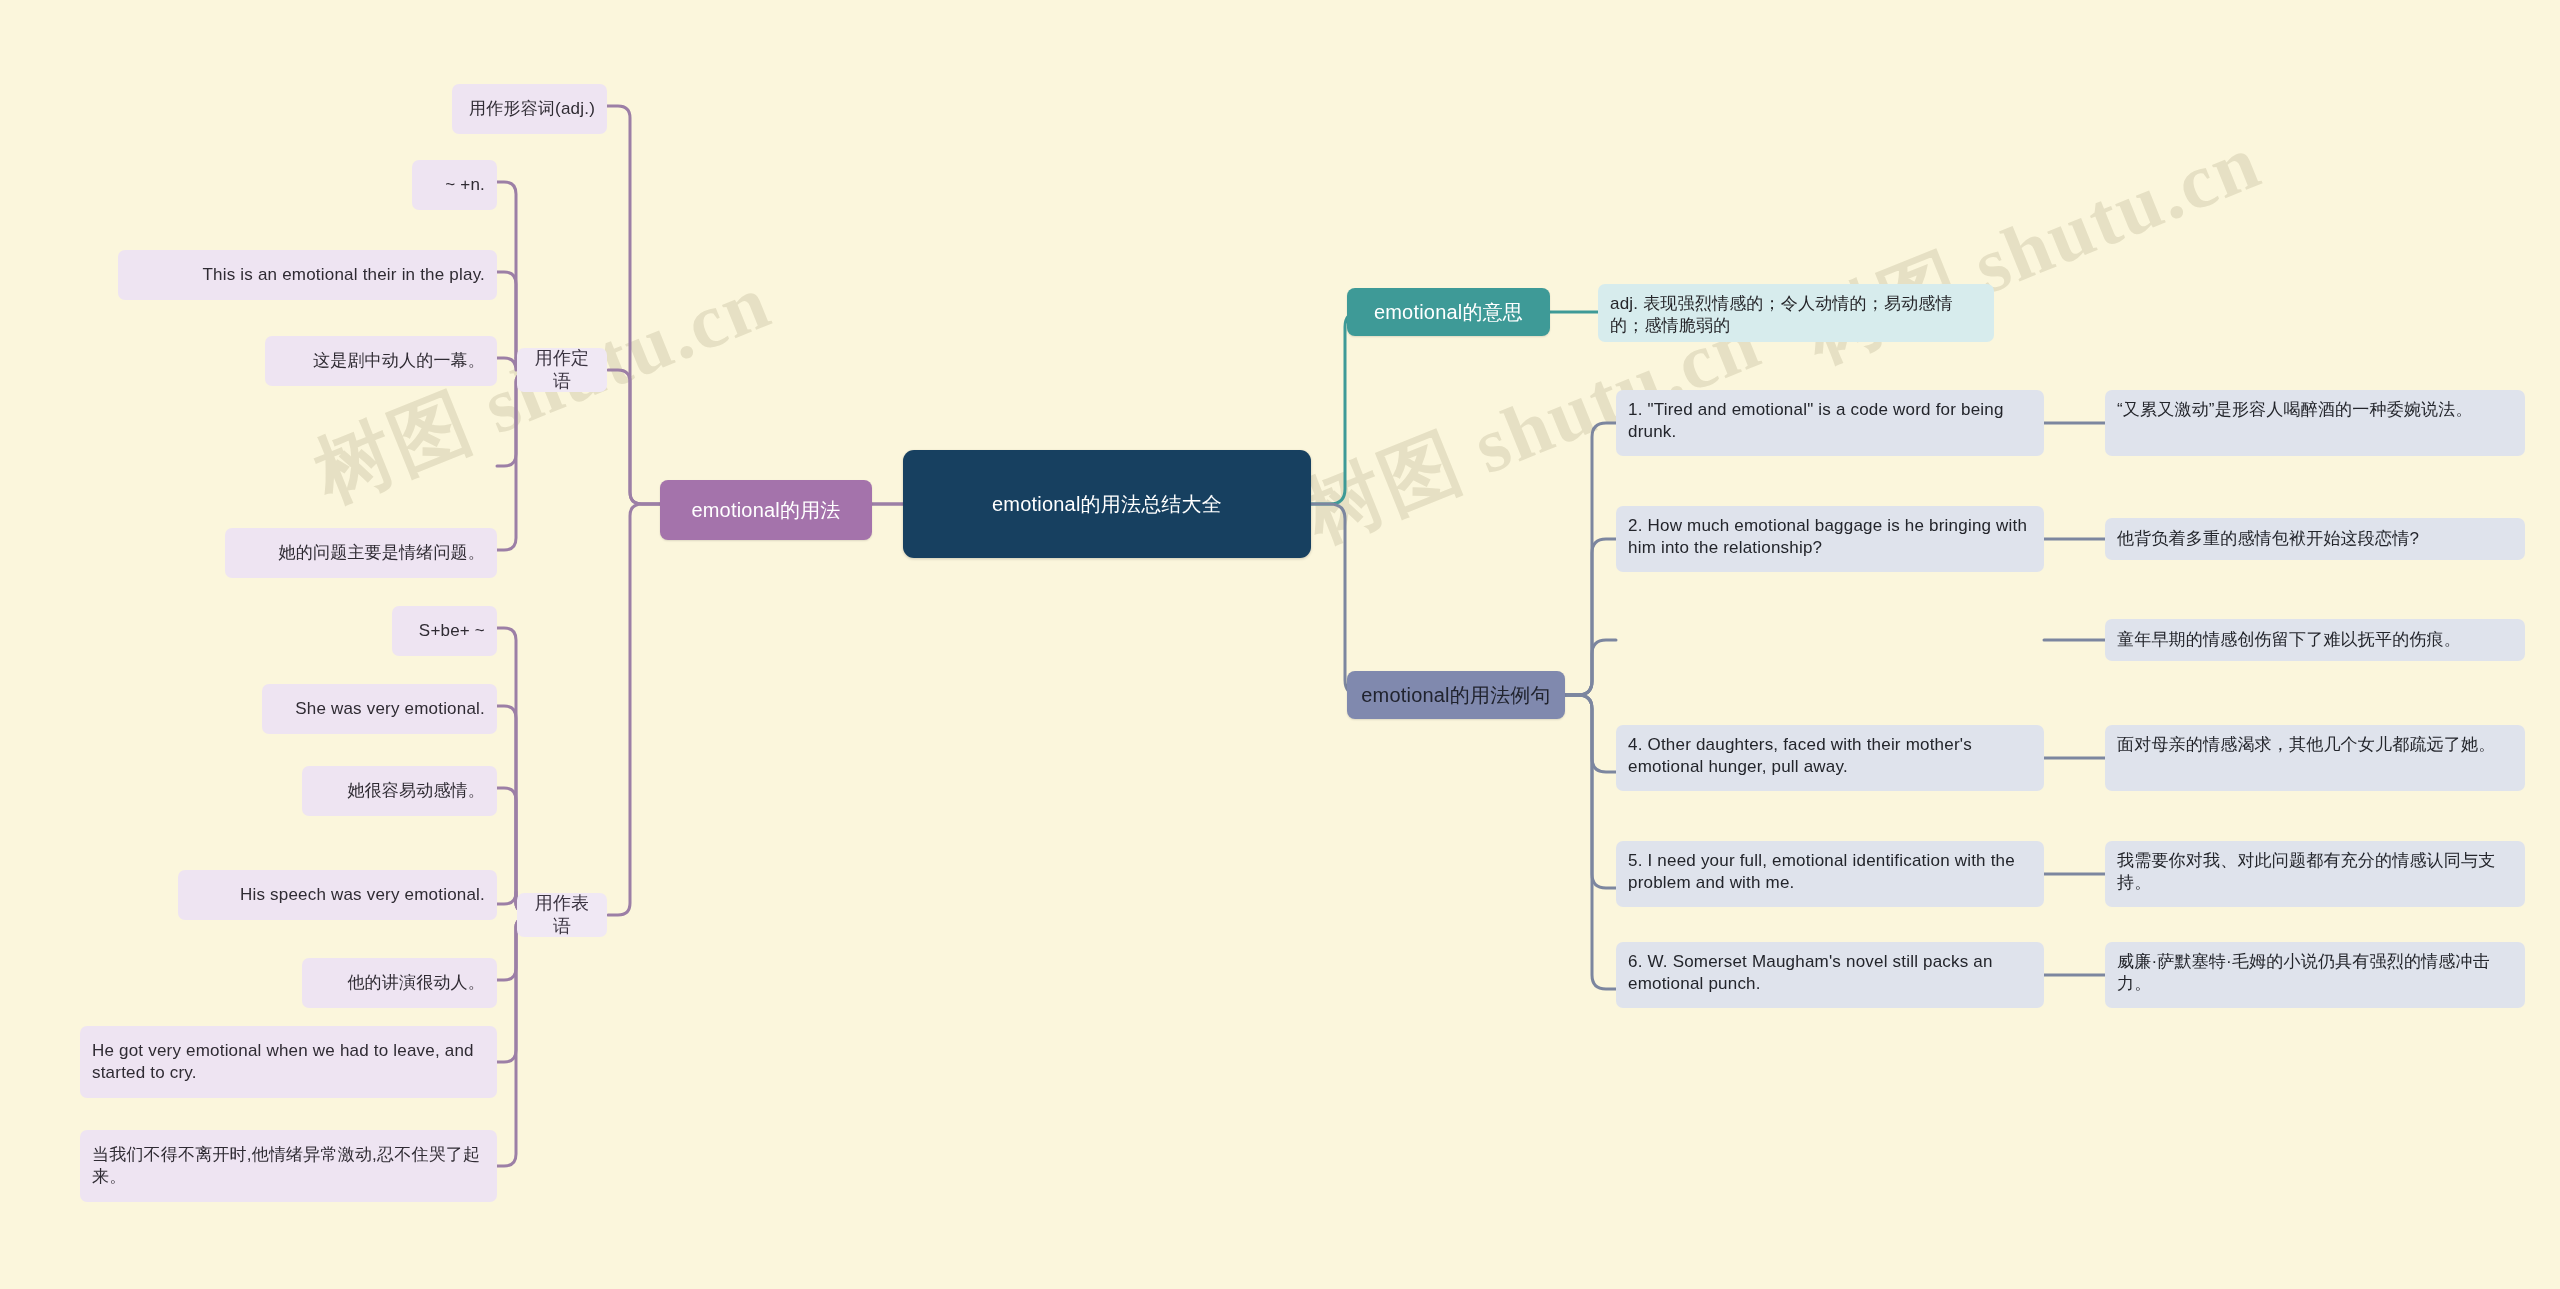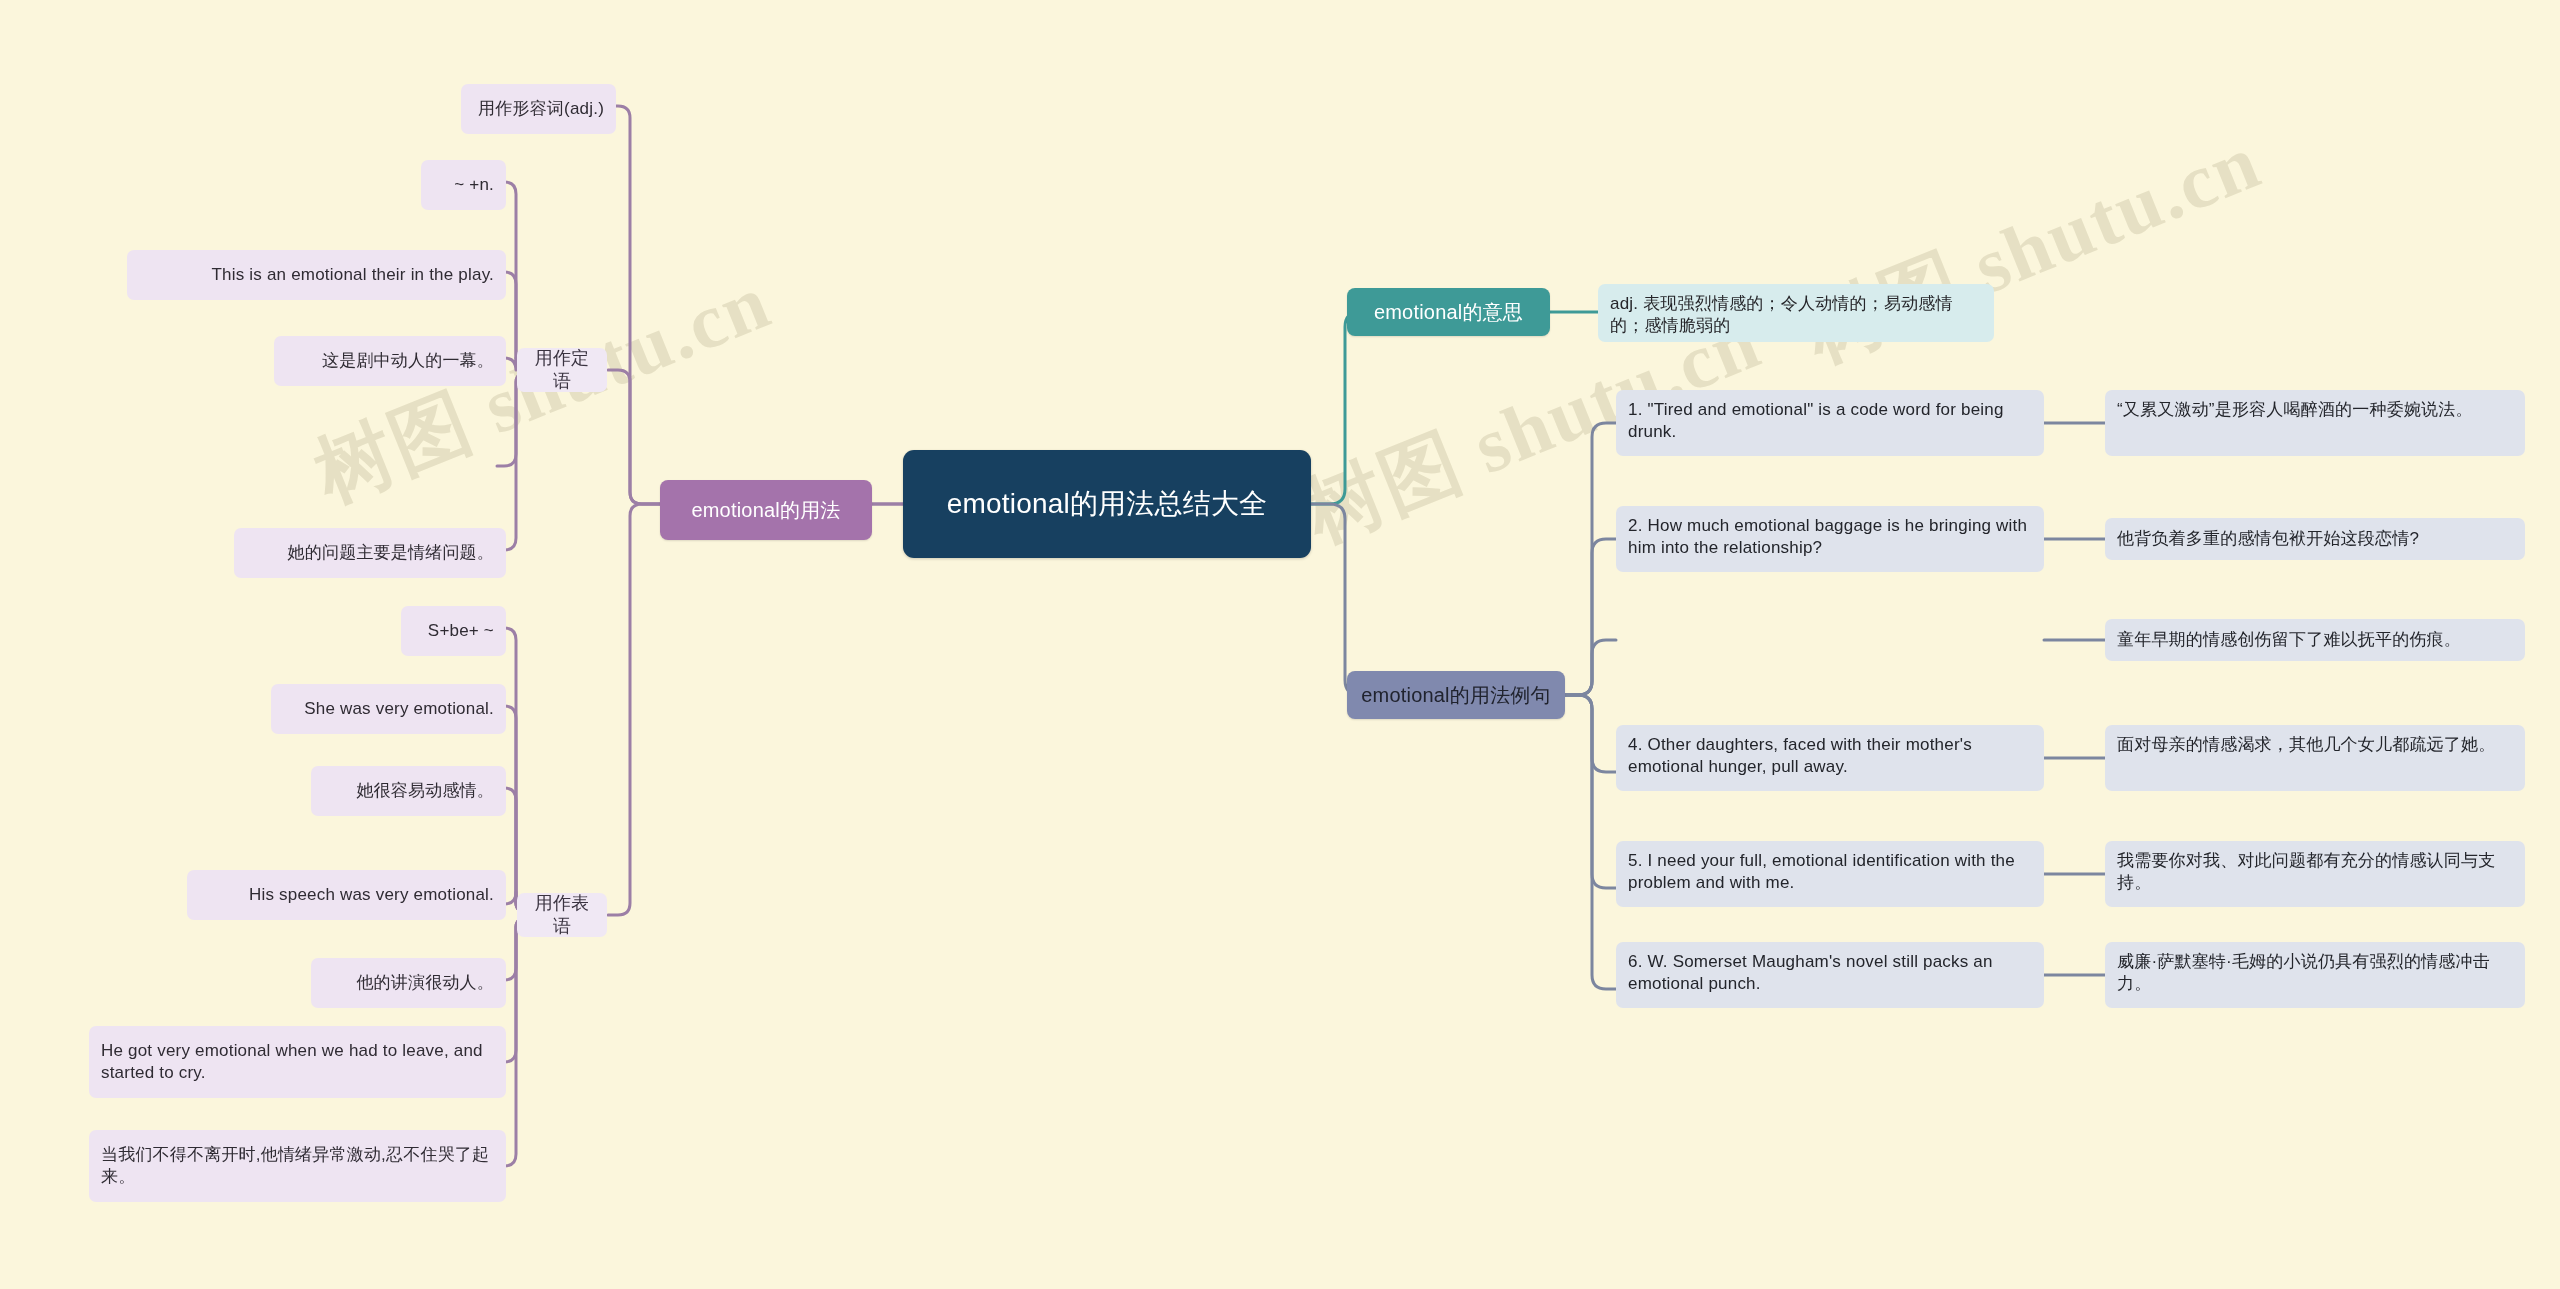--- a/index.html
+++ b/index.html
@@ -41,21 +41,21 @@
     display:flex;
     align-items:center;
     line-height:1.30;
     letter-spacing:.2px;
   }
 
   
   .root{
     background:#174060;
     color:#ffffff;
-    font-size:28px;
+    font-size:20px;
     border-radius:11px;
     justify-content:center;
     text-align:center;
     padding:10px 16px;
     box-shadow:0 1px 3px rgba(0,0,0,.18);
   }
 
   
   .pill{
     font-size:20px;
@@ -80,21 +80,20 @@
     border-radius:7px;
   }
 
   
   .leaf-lav{
     background:#eee4f2;
     color:#2f2b33;
     font-size:17px;
     padding:25px 12px;
     border-radius:7px;
-    margin-left:9px;
   }
   .leaf-lav.ralign{justify-content:flex-end;text-align:right;}
   .leaf-lav.lalign{justify-content:flex-start;text-align:left;}
 
   
   .leaf-mint{
     background:#d7eced;
     color:#26262a;
     font-size:17px;
     padding:9px 12px;

